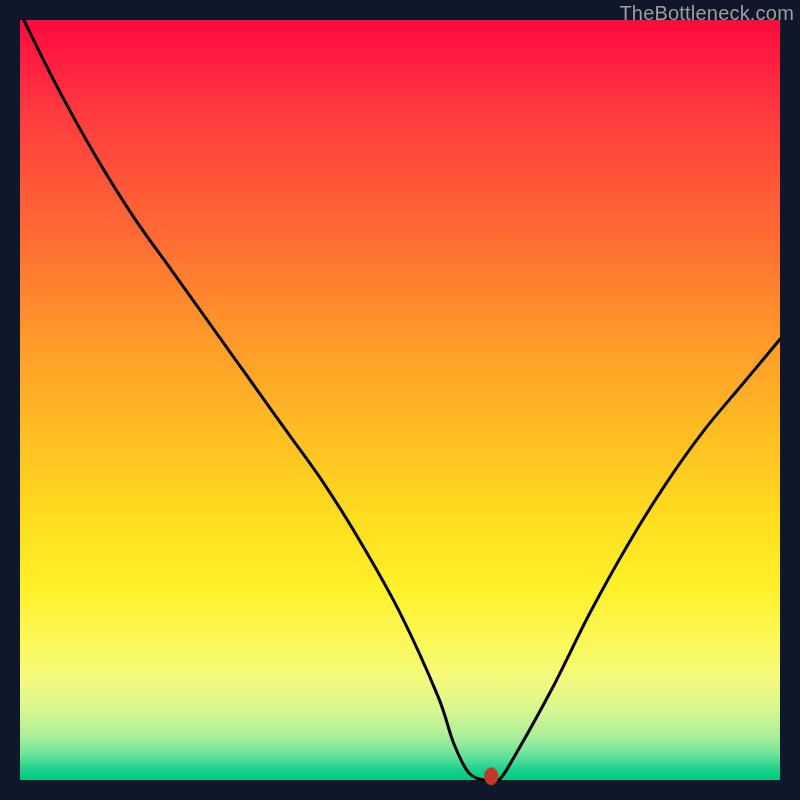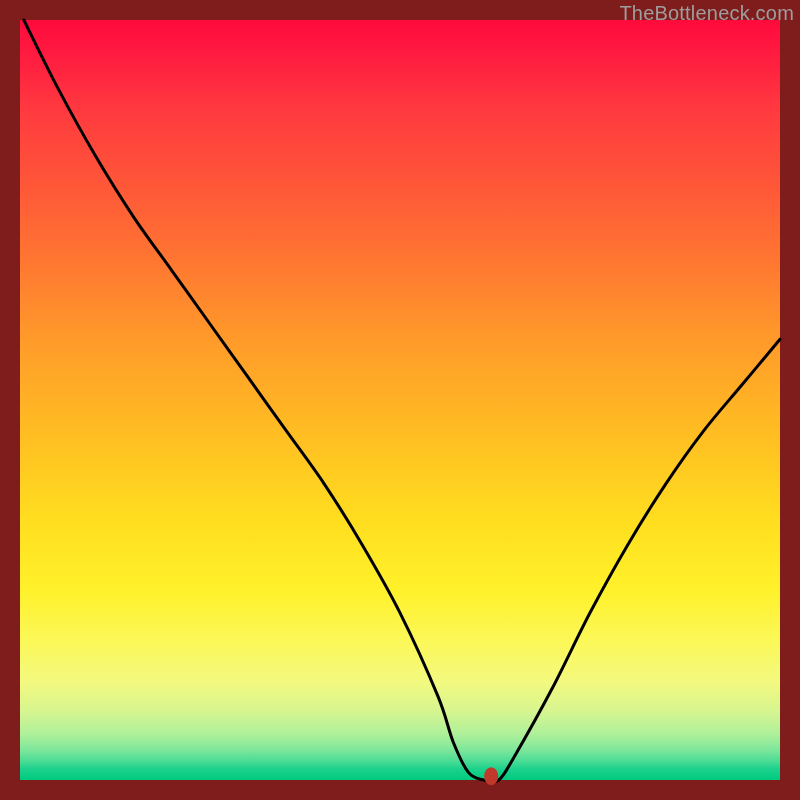--- a/index.html
+++ b/index.html
@@ -7,21 +7,21 @@
     padding: 0;
     width: 800px;
     height: 800px;
     background: #000;
     overflow: hidden;
     font-family: Arial, Helvetica, sans-serif;
   }
   .frame {
     position: absolute;
     inset: 0;
-    background: #7f1d1d;
+    background: #0f172a;
   }
   .plot-area {
     position: absolute;
     left: 20px;
     top: 20px;
     width: 760px;
     height: 760px;
     
     background: linear-gradient(
       to bottom,

